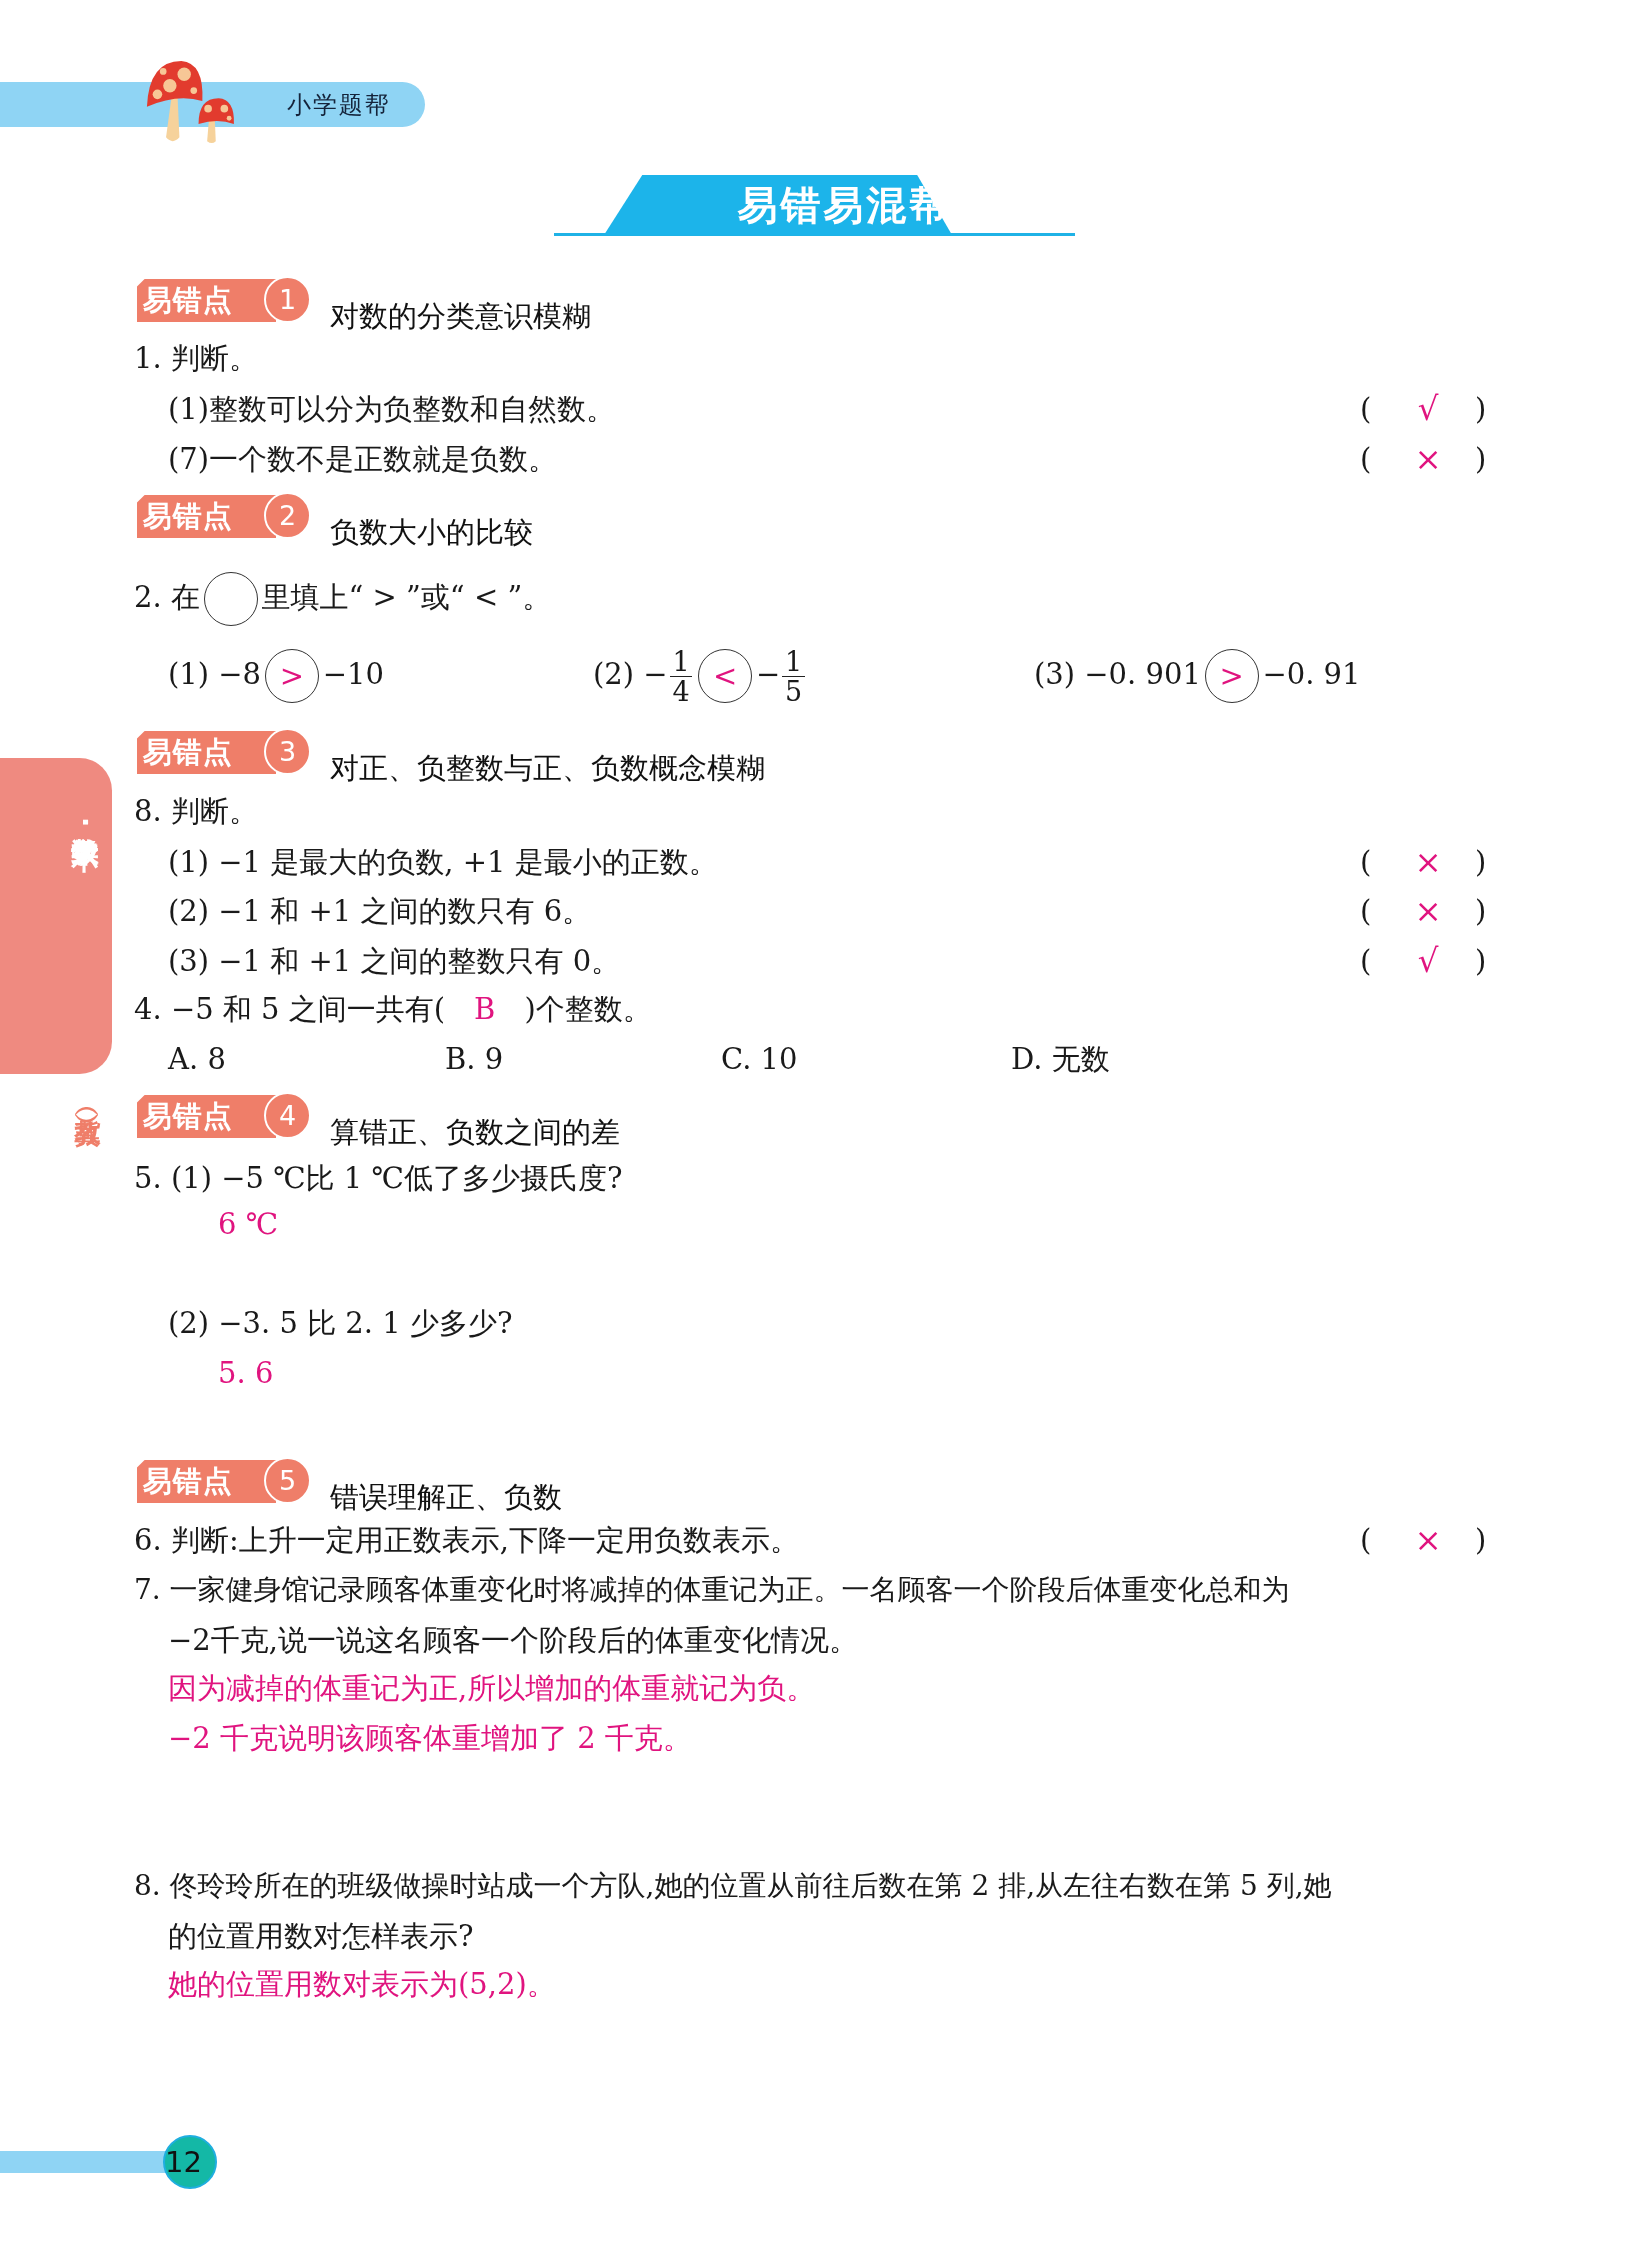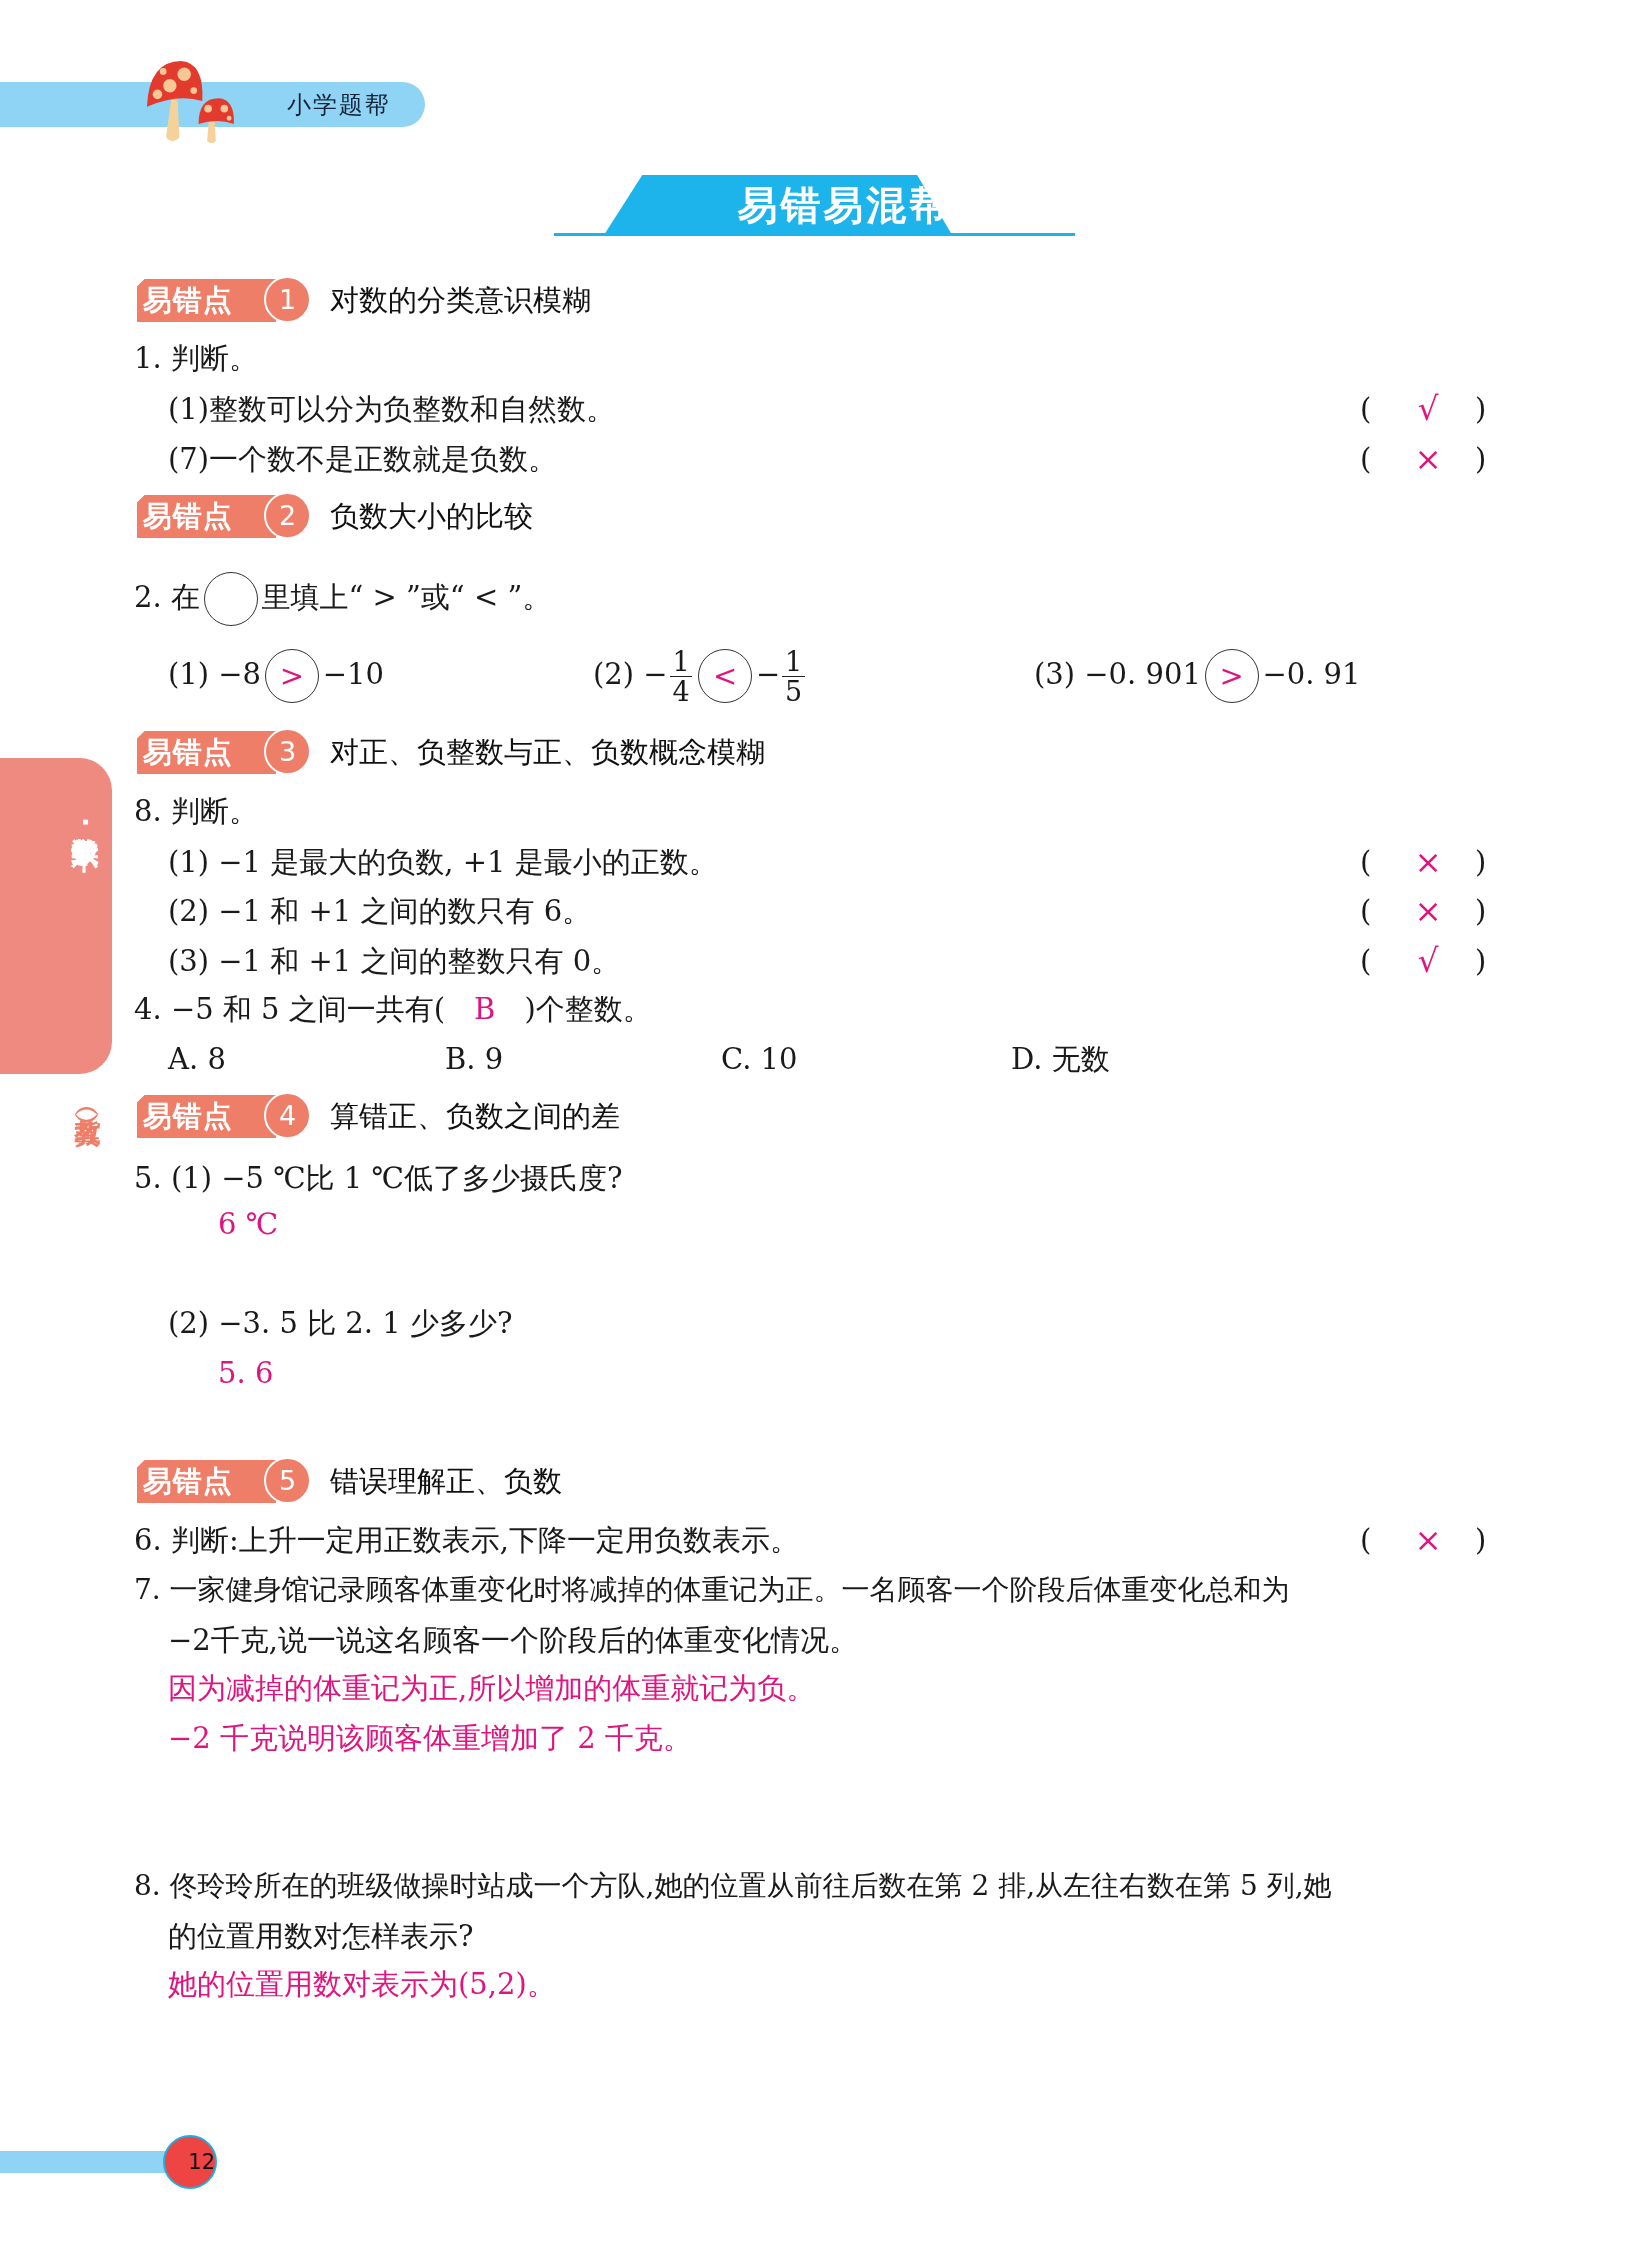--- a/index.html
+++ b/index.html
@@ -7,36 +7,36 @@
   .abs{position:absolute;}
   .hdr-band{left:0;top:82px;width:425px;height:45px;background:#8fd4f4;border-radius:0 23px 23px 0;}
   .hdr-brand{left:287px;top:88px;font-family:"DejaVu Sans",sans-serif;font-size:24px;color:#14233a;letter-spacing:1.9px;line-height:34px;}
   .title-line{left:554px;top:233px;width:521px;height:2.9px;background:#1fb2e6;}
   .title-trap{left:604px;top:175px;width:348px;height:60px;background:#1cb4ea;clip-path:polygon(11% 0,90% 0,100% 100%,0 100%);}
   .title-text{left:604px;top:175px;width:348px;height:60px;text-align:right;line-height:60px;color:#fff;font-family:"DejaVu Sans",sans-serif;font-weight:bold;font-size:40px;letter-spacing:2.9px;}
   .tag{left:137px;height:43px;width:172px;}
   .tag .box{position:absolute;left:0;top:0;width:139px;height:43px;background:#ef7e69;clip-path:polygon(7.6px 0,100% 0,100% 100%,0 100%,0 7.6px);}
   .tag .lbl{position:absolute;left:5.7px;top:0;height:30px;line-height:43px;color:#fff;font-family:"DejaVu Sans",sans-serif;font-weight:bold;font-size:29px;letter-spacing:1px;}
   .tag .num{position:absolute;left:127px;top:-2.9px;width:43px;height:43px;border-radius:50%;background:#ef7e69;border:2.9px solid #fff;color:#fff;text-align:center;line-height:43px;font-family:"DejaVu Sans",sans-serif;font-size:27px;}
-  .sec-title{left:330px;font-family:"DejaVu Sans",sans-serif;font-size:29px;color:#111;line-height:43px;}
+  .sec-title{left:330px;font-family:"DejaVu Sans",sans-serif;font-size:29px;color:#111;line-height:43px;margin-top:16px;}
   .line{left:134px;font-size:29px;line-height:38px;white-space:nowrap;}
   .sub{left:168px;}
   .ans{color:#e0147f;}
   .pL{left:1360px;font-size:29px;line-height:38px;}
   .pA{left:1409px;width:38px;text-align:center;font-size:32.5px;line-height:38px;color:#e0147f;}
   .pR{left:1475px;font-size:29px;line-height:38px;}
   .circle{display:inline-block;width:52px;height:52px;border:1.4px solid #333;border-radius:50%;vertical-align:middle;text-align:center;line-height:52px;color:#e0147f;font-size:29px;margin:0 3.8px;}
   .frac{display:inline-block;vertical-align:middle;text-align:center;font-size:27px;line-height:29px;margin:0 1.9px;}
   .frac span{display:block;}
   .frac .n{border-bottom:1.4px solid #222;padding:0 2.9px;}
   .side-tab{left:0;top:758px;width:112px;height:316px;background:#ef8a80;border-radius:0 32.5px 32.5px 0;}
   .side-text{left:69px;top:817px;width:34px;color:#fff;font-family:"DejaVu Sans",sans-serif;font-weight:bold;font-size:27px;line-height:35px;text-align:center;}
   .side-ed{left:69px;top:1099px;width:34px;color:#ef7e69;font-family:"DejaVu Sans",sans-serif;font-weight:bold;font-size:26px;line-height:31px;text-align:center;}
   .foot-bar{left:0;top:2151px;width:172px;height:22px;background:#8fd4f4;}
-  .foot-num{left:163px;top:2135px;width:50px;height:50px;border:2.9px solid #1faee0;border-radius:50%;background:#ef4444;text-align:right;line-height:50px;font-family:"DejaVu Sans",sans-serif;font-size:21px;color:#111;}
+  .foot-num{left:163px;top:2135px;width:50px;height:50px;border:2.9px solid #1faee0;border-radius:50%;background:#14b8a6;text-align:left;line-height:50px;font-family:"DejaVu Sans",sans-serif;font-size:29px;color:#111;}
 </style>
 </head>
 <body>
 
 <div class="abs hdr-band"></div>
 <svg class="abs" style="left:143px;top:59px" width="134" height="86" viewBox="0 0 140 90">
   <path d="M30 38 L24 82 Q31 90 38 82 L36 38Z" fill="#f6d29b"></path>
   <path d="M4 50 Q6 2 40 2 Q64 4 62 44 Q36 36 4 50Z" fill="#e23b2e"></path>
   <circle cx="43" cy="16" r="7" fill="#f7c796"></circle>
     <circle cx="28" cy="28" r="7" fill="#f7c796"></circle>

